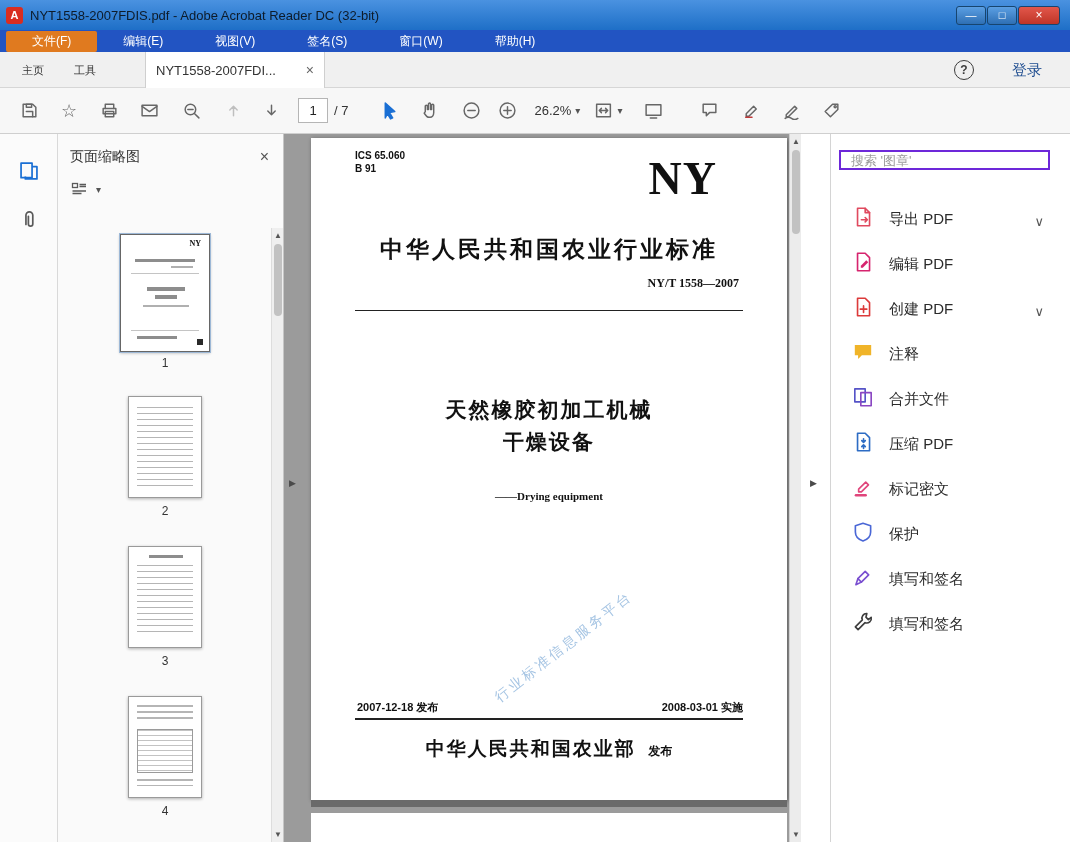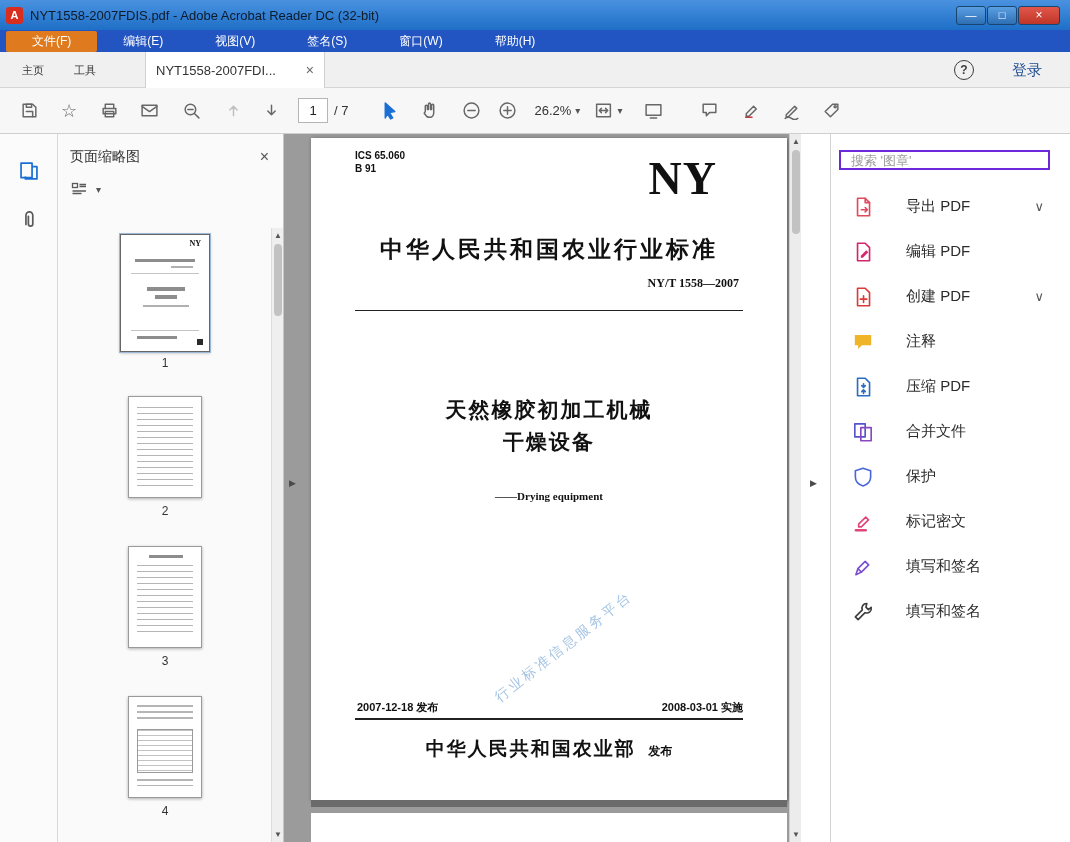--- a/index.html
+++ b/index.html
@@ -91,21 +91,21 @@
   .watermark{position:absolute;left:168px;top:500px;color:rgba(110,160,210,.62);
     font-size:14px;letter-spacing:3px;transform:rotate(-38deg);white-space:nowrap;}
 
   
   .right-strip{width:29px;background:#fff;position:relative;}
   .right-panel{width:240px;background:#fff;border-left:1px solid #d4d4d4;position:relative;padding-top:16px;}
   .search-box{margin:0 20px 0 8px;height:20px;border:2px solid #6d28d9;display:flex;align-items:center;}
   .search-box input{border:none;outline:none;width:100%;font-size:13px;color:#333;padding:0 10px;background:transparent;}
   .search-box input::placeholder{color:#9a9a9a;}
   .tools{margin-top:14px;}
-  .tool-row{height:45px;display:flex;align-items:center;padding-left:20px;gap:31px;position:relative;}
+  .tool-row{height:45px;display:flex;align-items:flex-end;padding-left:20px;gap:14px;position:relative;}
   .tool-label{font-size:15px;color:#2b2b2b;}
   .tool-chevron{position:absolute;right:26px;font-size:13px;color:#555;}
   .tool-row svg{fill:none;stroke-width:1.5;stroke-linecap:round;stroke-linejoin:round;flex:0 0 auto;}
 </style>
 </head>
 <body>
 
 <div class="window">
 
   <div class="titlebar">
@@ -385,51 +385,51 @@
         </div>
 
         <div class="tool-row">
           <svg width="24" height="24" viewBox="0 0 22 22">
             <path d="M3.5 4.5h15V14h-8.5L6.5 17.5V14h-3z" fill="#f0b429" stroke="none"></path>
             </svg>
           <span class="tool-label">注释</span>
         </div>
 
         <div class="tool-row">
+          <svg width="24" height="24" viewBox="0 0 22 22">
+            <rect x="3.5" y="3.5" width="9.5" height="12" stroke="#5553c7"></rect>
+              <rect x="9" y="7" width="9.5" height="12" stroke="#8a47c2"></rect>
+            </svg>
+          <span class="tool-label">合并文件</span>
+        </div>
+
+        <div class="tool-row">
           <svg width="24" height="24" viewBox="0 0 22 22" style="stroke:#2d6cc4">
             <path d="M6 3h7l4 4v12H6z"></path>
               <path d="M11.5 8v3.2M9.9 9.8l1.6 1.6 1.6-1.6M11.5 17v-3.2M9.9 15.2l1.6-1.6 1.6 1.6"></path>
             </svg>
           <span class="tool-label">压缩 PDF</span>
         </div>
 
         <div class="tool-row">
-          <svg width="24" height="24" viewBox="0 0 22 22">
-            <rect x="3.5" y="3.5" width="9.5" height="12" stroke="#5553c7"></rect>
-              <rect x="9" y="7" width="9.5" height="12" stroke="#8a47c2"></rect>
-            </svg>
-          <span class="tool-label">合并文件</span>
-        </div>
-
-        <div class="tool-row">
-          <svg width="24" height="24" viewBox="0 0 22 22" style="stroke:#4a67d6">
-            <path d="M11 3l7 2.3V11c0 4.6-3.2 7-7 8.2C7.2 18 4 15.6 4 11V5.3z"></path>
-            </svg>
-          <span class="tool-label">保护</span>
-        </div>
-
-        <div class="tool-row">
           <svg width="24" height="24" viewBox="0 0 22 22" style="stroke:#e0457b">
             <path d="M7 13l6.5-6.5 2.5 2.5L9.5 15.5H7z"></path>
               <path d="M4.5 18.5h9" stroke-width="2.2"></path>
             </svg>
           <span class="tool-label">标记密文</span>
         </div>
 
         <div class="tool-row">
+          <svg width="24" height="24" viewBox="0 0 22 22" style="stroke:#4a67d6">
+            <path d="M11 3l7 2.3V11c0 4.6-3.2 7-7 8.2C7.2 18 4 15.6 4 11V5.3z"></path>
+            </svg>
+          <span class="tool-label">保护</span>
+        </div>
+
+        <div class="tool-row">
           <svg width="24" height="24" viewBox="0 0 22 22" style="stroke:#7a4fd0">
             <path d="M4.5 18l1.8-5.5L13 5.8l3.2 3.2-6.7 6.7z"></path>
               <path d="M6.3 12.5l3.2 3.2"></path>
             </svg>
           <span class="tool-label">填写和签名</span>
         </div>
 
         <div class="tool-row">
           <svg width="24" height="24" viewBox="0 0 22 22" style="stroke:#3d3d3d">
             <path d="M14.5 3.2a4.2 4.2 0 00-4.1 5.9L4 15.5 6.5 18l6.4-6.4a4.2 4.2 0 005.6-4.9l-2.6 2.1-2.2-2.2z"></path>

